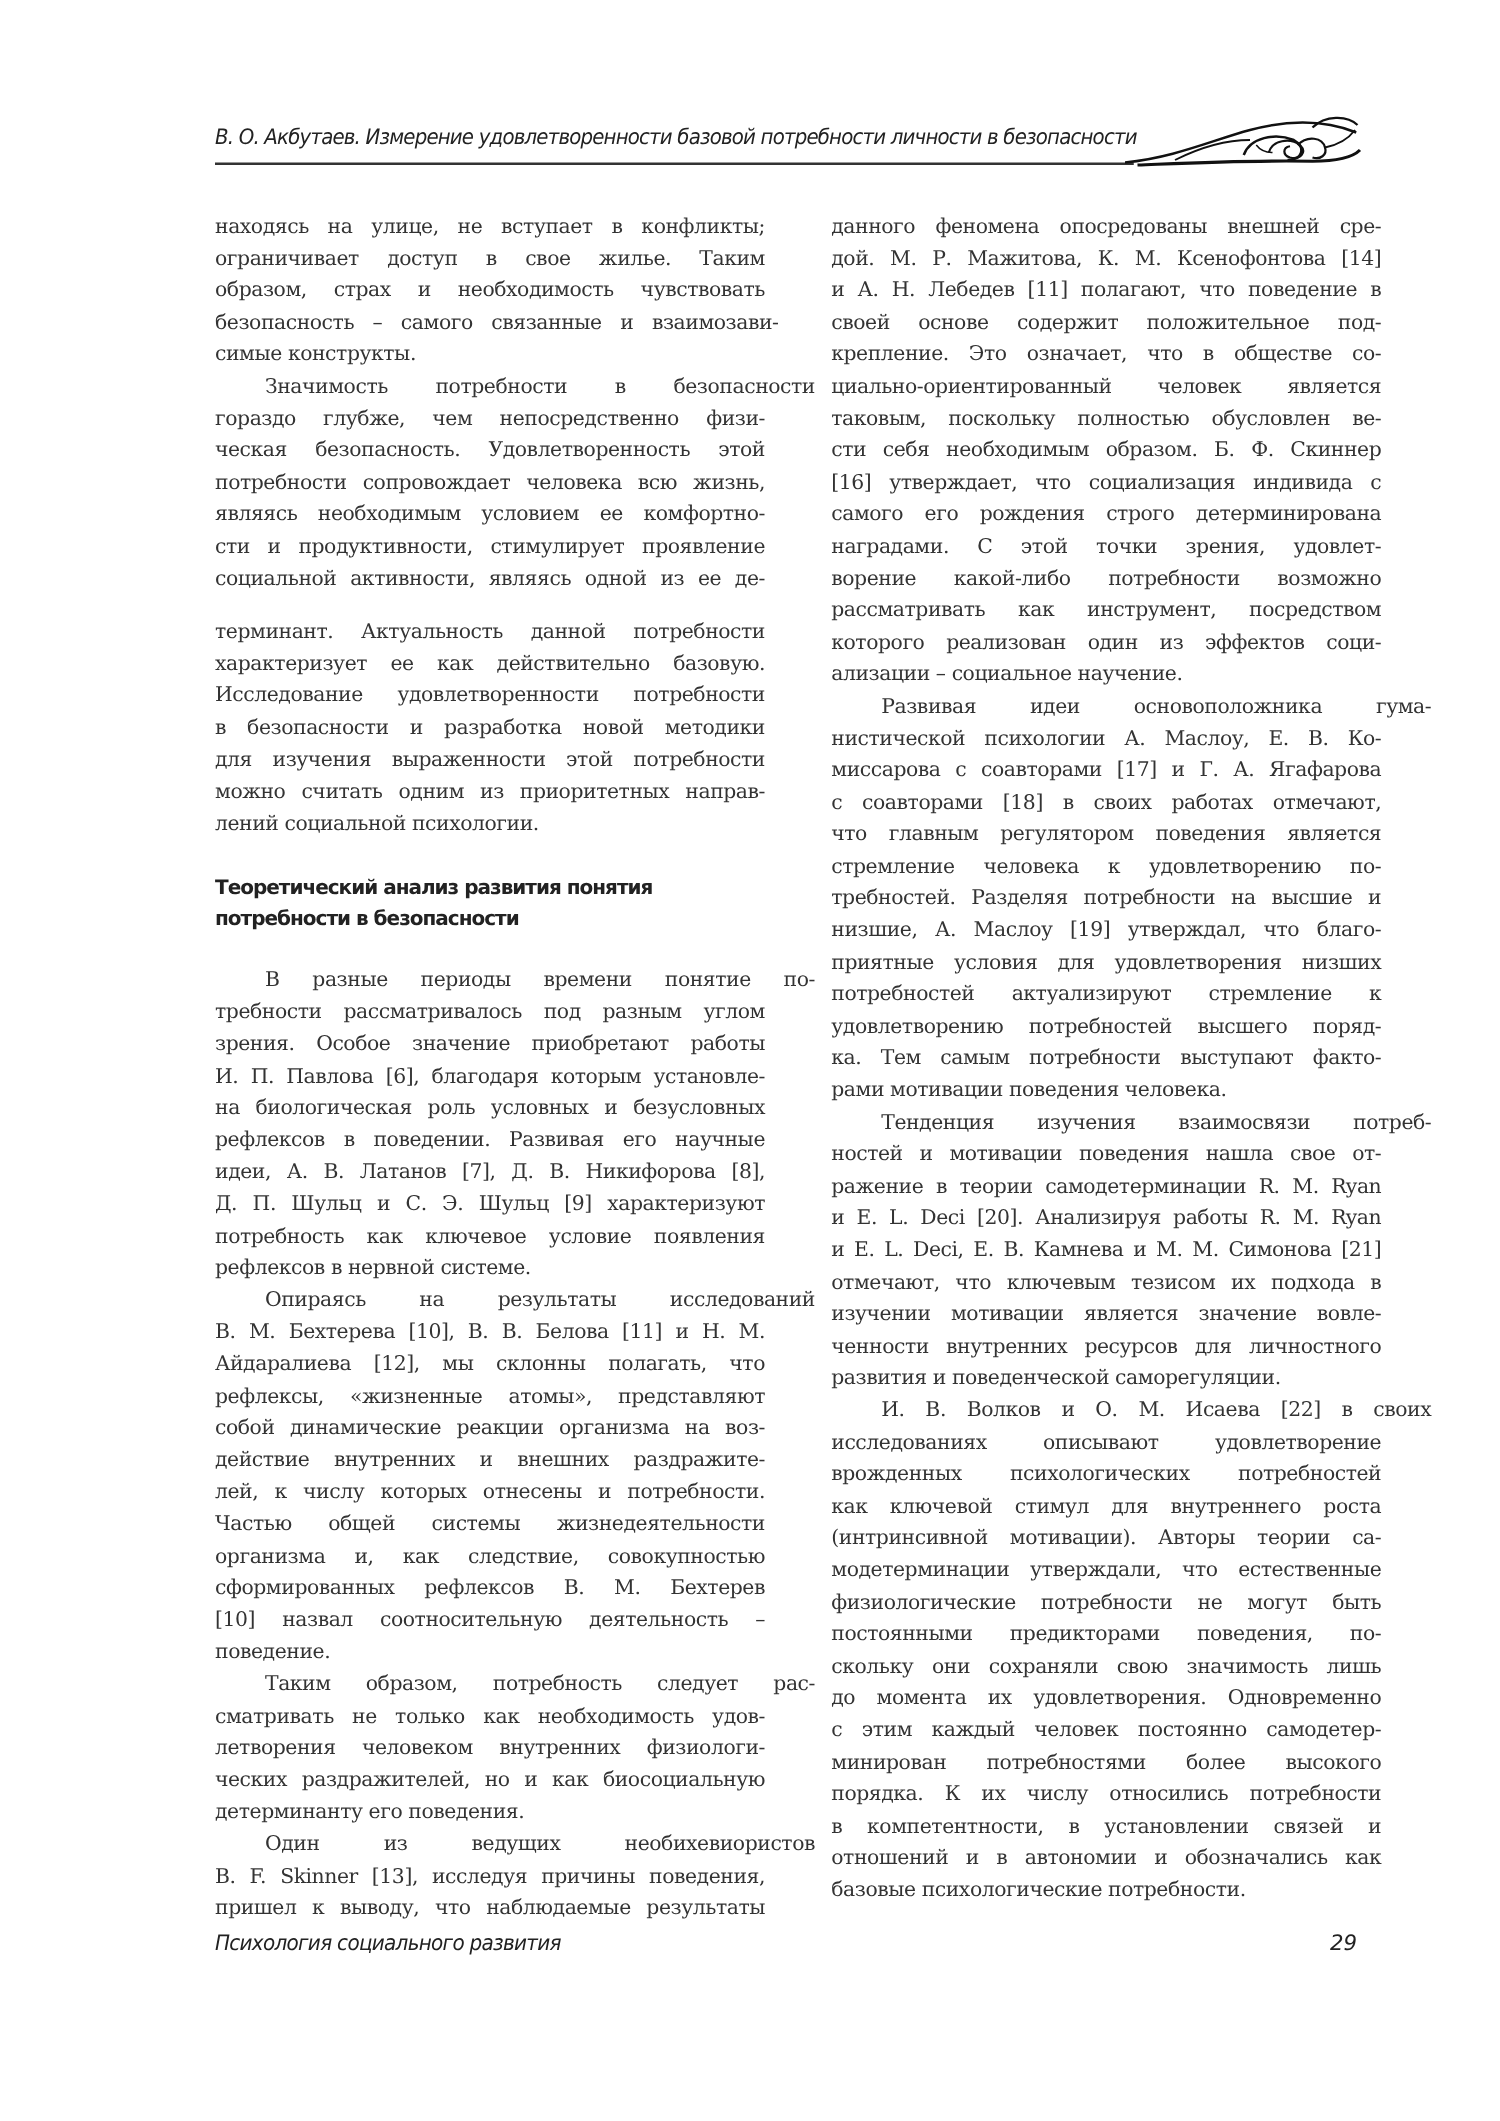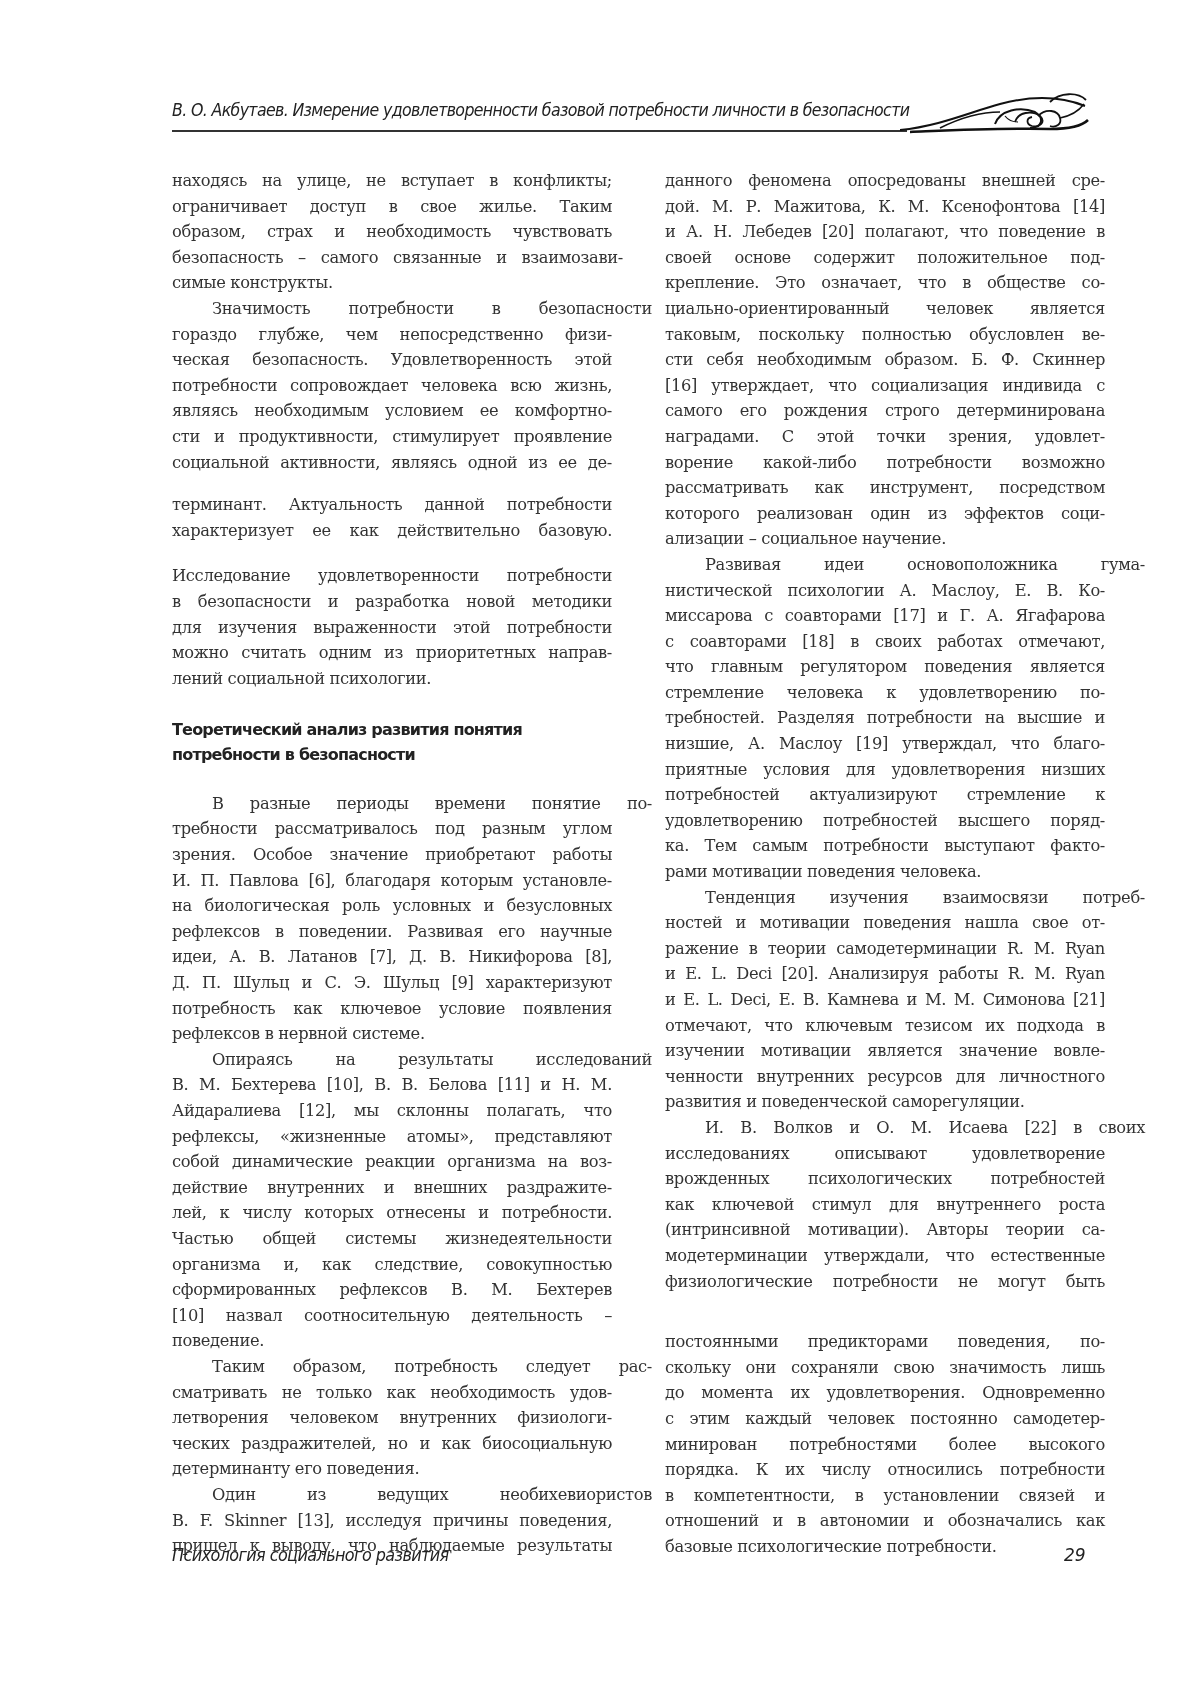--- a/index.html
+++ b/index.html
@@ -49,21 +49,21 @@
     <div>
       <div class="ln ind" style="white-space: nowrap; text-align-last: left; text-align: left; word-spacing: 33.2969px;">Значимость потребности в безопасности</div>
       <div class="ln" style="white-space: nowrap; text-align-last: left; text-align: left; word-spacing: 16.9414px;">гораздо глубже, чем непосредственно физи-</div>
       <div class="ln" style="white-space: nowrap; text-align-last: left; text-align: left; word-spacing: 17.7292px;">ческая безопасность. Удовлетворенность этой</div>
       <div class="ln" style="white-space: nowrap; text-align-last: left; text-align: left; word-spacing: 7.98438px;">потребности сопровождает человека всю жизнь,</div>
       <div class="ln" style="white-space: nowrap; text-align-last: left; text-align: left; word-spacing: 11.5625px;">являясь необходимым условием ее комфортно-</div>
       <div class="ln" style="white-space: nowrap; text-align-last: left; text-align: left; word-spacing: 9.32031px;">сти и продуктивности, стимулирует проявление</div>
       <div class="ln" style="white-space: nowrap; text-align-last: left; text-align: left; word-spacing: 6.14323px;">социальной активности, являясь одной из ее де-</div>
       <div class="ln" style="white-space: nowrap; text-align-last: left; text-align: left; word-spacing: 17.3698px; margin-top: 17px;">терминант. Актуальность данной потребности</div>
       <div class="ln" style="white-space: nowrap; text-align-last: left; text-align: left; word-spacing: 13.8398px;">характеризует ее как действительно базовую.</div>
-      <div class="ln" style="white-space: nowrap; text-align-last: left; text-align: center; word-spacing: 22.8359px; margin-top: 20px;">Исследование удовлетворенности потребности</div>
+      <div class="ln" style="white-space: nowrap; text-align-last: left; text-align: center; word-spacing: 22.8359px;">Исследование удовлетворенности потребности</div>
       <div class="ln" style="white-space: nowrap; text-align-last: left; text-align: left; word-spacing: 12.05px;">в безопасности и разработка новой методики</div>
       <div class="ln" style="white-space: nowrap; text-align-last: left; text-align: left; word-spacing: 11.5977px;">для изучения выраженности этой потребности</div>
       <div class="ln" style="white-space: nowrap; text-align-last: left; text-align: left; word-spacing: 7.95625px;">можно считать одним из приоритетных направ-</div>
       <div class="ln end">лений социальной психологии.</div>
     </div>
 
     <div class="sec">
       <div>Теоретический анализ развития понятия</div>
       <div>потребности в безопасности</div>
     </div>
@@ -105,21 +105,21 @@
       <div class="ln ind" style="white-space: nowrap; text-align-last: left; text-align: left; word-spacing: 46.4479px;">Один из ведущих необихевиористов</div>
       <div class="ln" style="white-space: nowrap; text-align-last: left; text-align: left; word-spacing: 6.39062px;">B. F. Skinner [13], исследуя причины поведения,</div>
       <div class="ln" style="white-space: nowrap; text-align-last: left; text-align: left; word-spacing: 7.68125px;">пришел к выводу, что наблюдаемые результаты</div>
     </div>
   </div>
 
   <div class="col right">
     <div>
       <div class="ln" style="white-space: nowrap; text-align-last: left; text-align: left; word-spacing: 11.3945px;">данного феномена опосредованы внешней сре-</div>
       <div class="ln" style="white-space: nowrap; text-align-last: left; text-align: left; word-spacing: 7.73438px;">дой. М. Р. Мажитова, К. М. Ксенофонтова [14]</div>
-      <div class="ln" style="white-space: nowrap; text-align-last: left; text-align: left; word-spacing: 5.69531px;">и А. Н. Лебедев [20] полагают, что поведение в</div>
+      <div class="ln" style="white-space: nowrap; text-align-last: left; text-align: left; word-spacing: 5.69531px;">и А. Н. Лебедев [11] полагают, что поведение в</div>
       <div class="ln" style="white-space: nowrap; text-align-last: left; text-align: left; word-spacing: 17.8906px;">своей основе содержит положительное под-</div>
       <div class="ln" style="white-space: nowrap; text-align-last: left; text-align: left; word-spacing: 11.1927px;">крепление. Это означает, что в обществе со-</div>
       <div class="ln" style="white-space: nowrap; text-align-last: left; text-align: left; word-spacing: 31.8047px;">циально-ориентированный человек является</div>
       <div class="ln" style="white-space: nowrap; text-align-last: left; text-align: left; word-spacing: 12.8516px;">таковым, поскольку полностью обусловлен ве-</div>
       <div class="ln" style="white-space: nowrap; text-align-last: left; text-align: left; word-spacing: 8.4375px;">сти себя необходимым образом. Б. Ф. Скиннер</div>
       <div class="ln" style="white-space: nowrap; text-align-last: left; text-align: center; word-spacing: 9.48438px;">[16] утверждает, что социализация индивида с</div>
       <div class="ln" style="white-space: nowrap; text-align-last: left; text-align: left; word-spacing: 12.3203px;">самого его рождения строго детерминирована</div>
       <div class="ln" style="white-space: nowrap; text-align-last: left; text-align: left; word-spacing: 17.8969px;">наградами. С этой точки зрения, удовлет-</div>
       <div class="ln" style="white-space: nowrap; text-align-last: left; text-align: left; word-spacing: 25.2135px;">ворение какой-либо потребности возможно</div>
       <div class="ln" style="white-space: nowrap; text-align-last: left; text-align: left; word-spacing: 21.4062px;">рассматривать как инструмент, посредством</div>
@@ -153,21 +153,21 @@
       <div class="ln end">развития и поведенческой саморегуляции.</div>
     </div>
     <div>
       <div class="ln ind" style="white-space: nowrap; text-align-last: left; text-align: left; word-spacing: 11.7986px;">И. В. Волков и О. М. Исаева [22] в своих</div>
       <div class="ln" style="white-space: nowrap; text-align-last: left; text-align: left; word-spacing: 40.2266px;">исследованиях описывают удовлетворение</div>
       <div class="ln" style="white-space: nowrap; text-align-last: left; text-align: left; word-spacing: 33.7891px;">врожденных психологических потребностей</div>
       <div class="ln" style="white-space: nowrap; text-align-last: left; text-align: left; word-spacing: 12.9812px;">как ключевой стимул для внутреннего роста</div>
       <div class="ln" style="white-space: nowrap; text-align-last: left; text-align: left; word-spacing: 12.7578px;">(интринсивной мотивации). Авторы теории са-</div>
       <div class="ln" style="white-space: nowrap; text-align-last: left; text-align: center; word-spacing: 11.6667px;">модетерминации утверждали, что естественные</div>
       <div class="ln" style="white-space: nowrap; text-align-last: left; text-align: left; word-spacing: 15.2383px;">физиологические потребности не могут быть</div>
-      <div class="ln" style="white-space: nowrap; text-align-last: left; text-align: left; word-spacing: 24.75px; margin-top: 35px;">постоянными предикторами поведения, по-</div>
+      <div class="ln" style="white-space: nowrap; text-align-last: left; text-align: left; word-spacing: 24.75px;">постоянными предикторами поведения, по-</div>
       <div class="ln" style="white-space: nowrap; text-align-last: left; text-align: left; word-spacing: 10.1469px;">скольку они сохраняли свою значимость лишь</div>
       <div class="ln" style="white-space: nowrap; text-align-last: left; text-align: left; word-spacing: 12.2539px;">до момента их удовлетворения. Одновременно</div>
       <div class="ln" style="white-space: nowrap; text-align-last: left; text-align: left; word-spacing: 10.7937px;">с этим каждый человек постоянно самодетер-</div>
       <div class="ln" style="white-space: nowrap; text-align-last: left; text-align: left; word-spacing: 27.3125px;">минирован потребностями более высокого</div>
       <div class="ln" style="white-space: nowrap; text-align-last: left; text-align: left; word-spacing: 12.2656px;">порядка. К их числу относились потребности</div>
       <div class="ln" style="white-space: nowrap; text-align-last: left; text-align: left; word-spacing: 15.0312px;">в компетентности, в установлении связей и</div>
       <div class="ln" style="white-space: nowrap; text-align-last: left; text-align: left; word-spacing: 9.1224px;">отношений и в автономии и обозначались как</div>
       <div class="ln end">базовые психологические потребности.</div>
     </div>
   </div>

